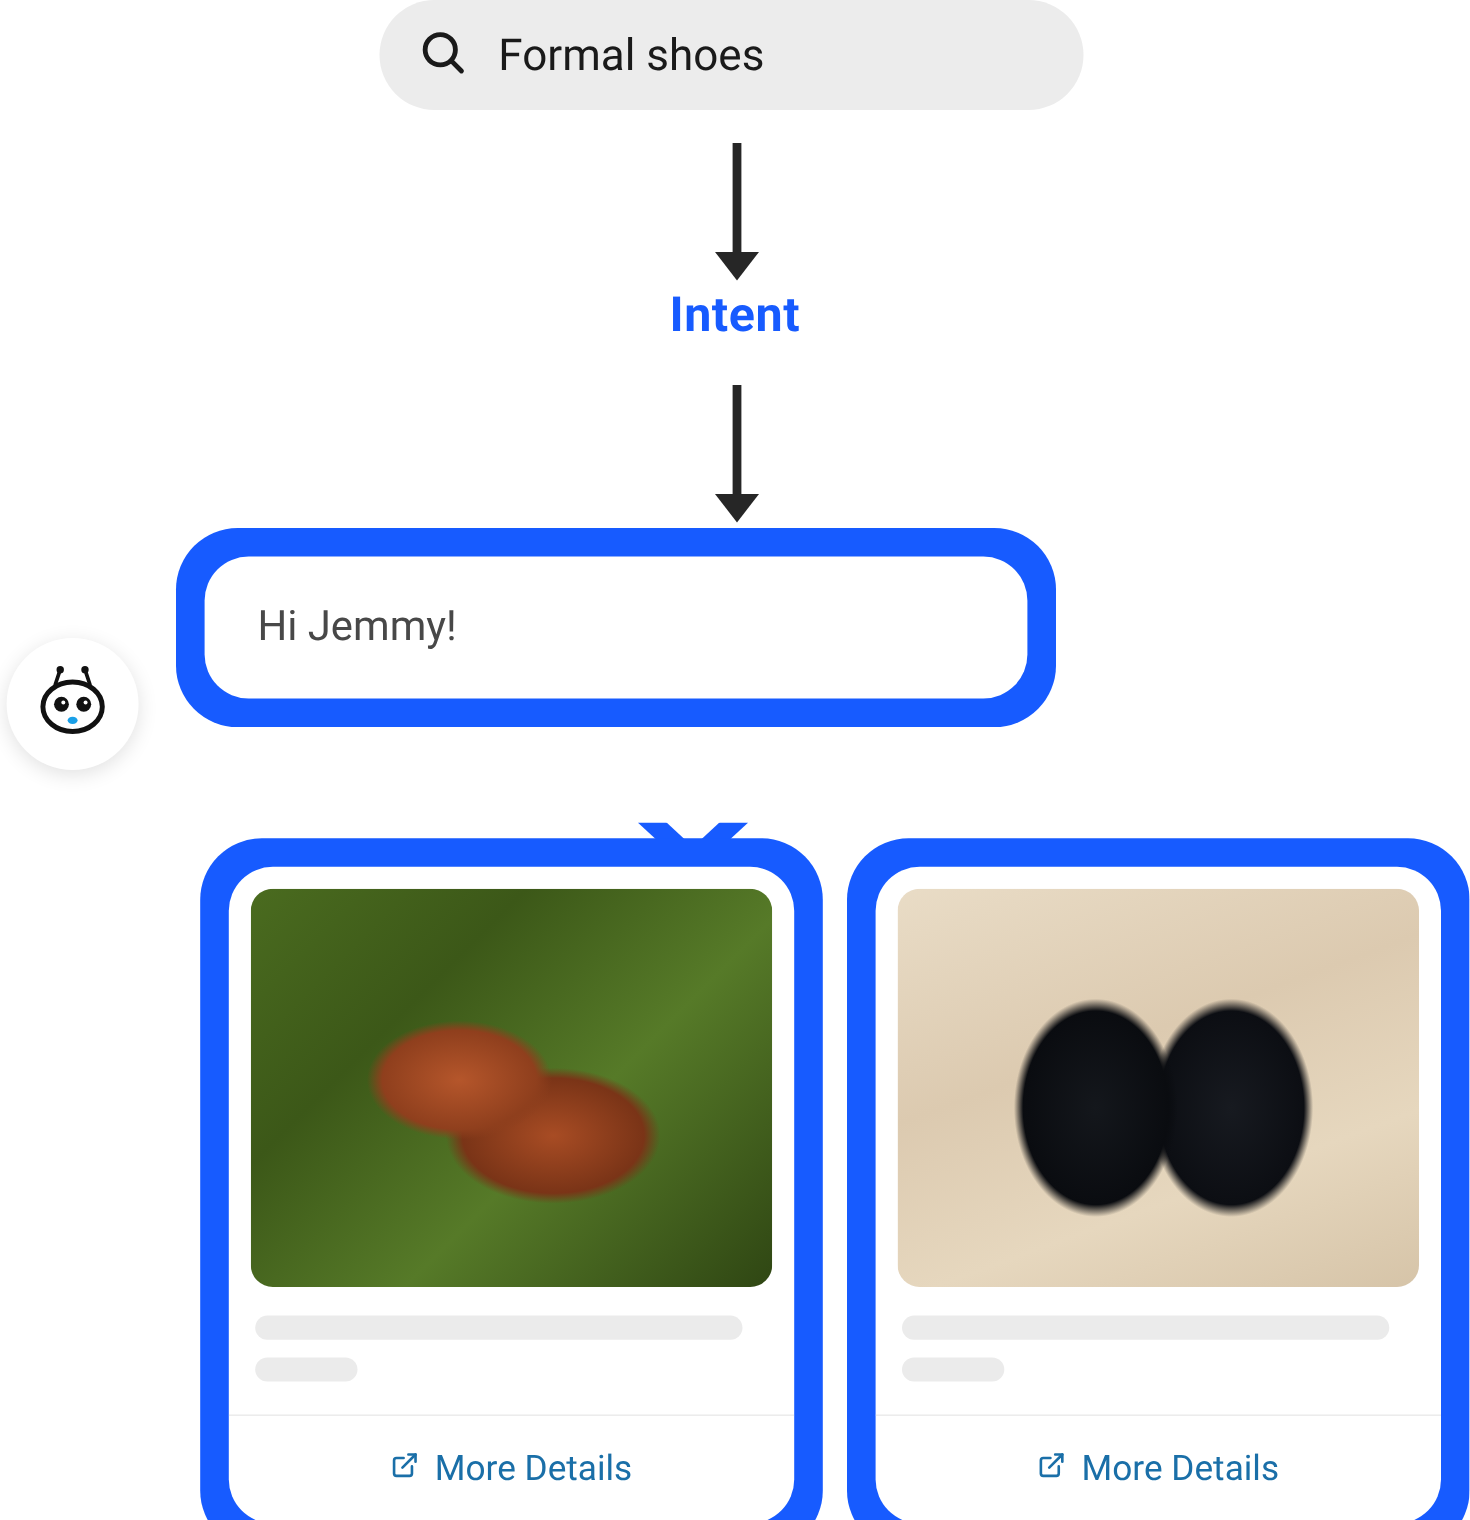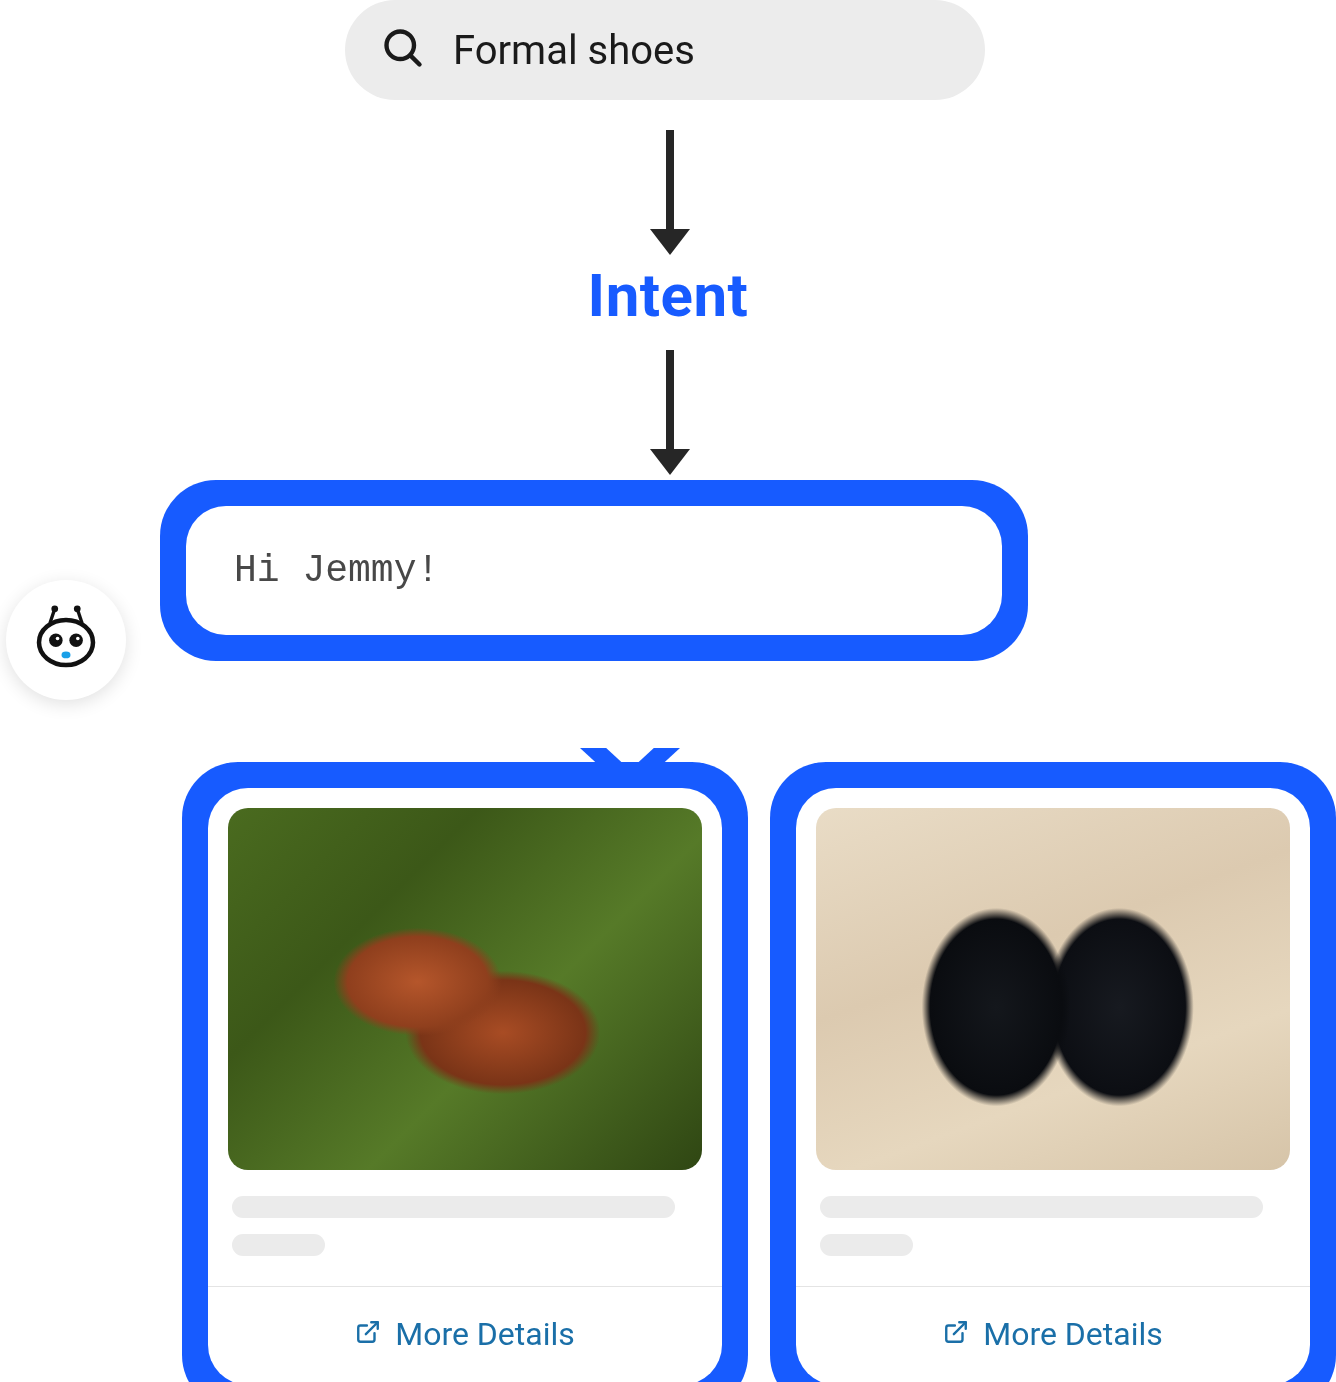--- a/index.html
+++ b/index.html
@@ -54,36 +54,35 @@
   #arrow1 .arrow-shaft { height: 100px; }
   #arrow2 { top: 350px; left: 650px; }
   #arrow2 .arrow-shaft { height: 100px; }
 
   
   .intent-label {
     position: absolute;
     top: 260px;
     left: 0; right: 0;
     text-align: center;
-    font-size: 60px;
+    font-size: 44px;
     font-weight: 700;
     color: #175bff;
     letter-spacing: 0.5px;
   }
 
   
   .chat-container {
     position: absolute;
     top: 480px;
     left: 160px;
-    width: 868px;
+    width: 800px;
     background: #175bff;
     border-radius: 56px;
     padding: 26px;
-    font-family: Liberation Mono, monospace;
   }
   .chat-inner {
     background: #ffffff;
     border-radius: 40px;
     padding: 36px 48px;
     font-size: 38px;
     line-height: 1.5;
     color: #484848;
     font-weight: 400;
   }

